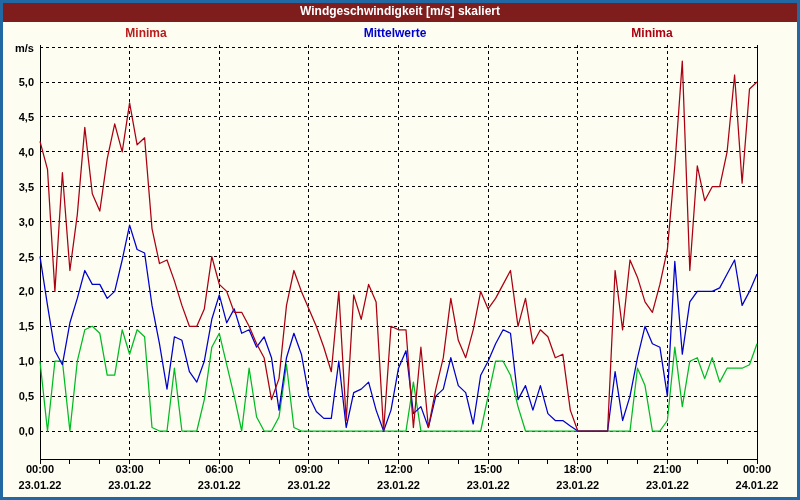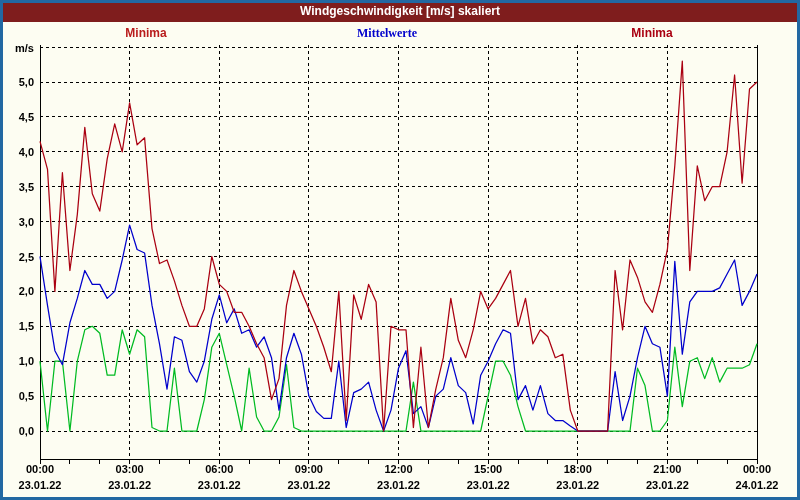--- a/index.html
+++ b/index.html
@@ -16,21 +16,21 @@
     position:absolute;left:0;top:0;width:800px;height:22px;
     background:#2268a2;color:#fff;z-index:10;
     display:flex;align-items:center;justify-content:center;
     font-size:12px;font-weight:700;
   }
   .legend-label{
     position:absolute;top:26px;transform:translateX(-50%);
     font-size:12px;font-weight:700;white-space:nowrap;z-index:10;
   }
   .legend-minima{left:146px;}
-  .legend-mittelwerte{left:387px;font-family:Liberation Serif, serif;}
+  .legend-mittelwerte{left:395px;}
   .legend-maxima{left:652px;}
   #chart{position:absolute;left:0;top:0;z-index:5;}
   #chart text{font-family:"Liberation Sans", sans-serif;font-size:11px;font-weight:700;fill:#000;}
 </style>
 </head>
 <body style="background: rgb(253, 253, 242);">
 
 <div class="titlebar" style="background: #7f1d1d; color: rgb(255, 255, 255);">
   <span>Windgeschwindigkeit [m/s] skaliert</span>
 </div>

